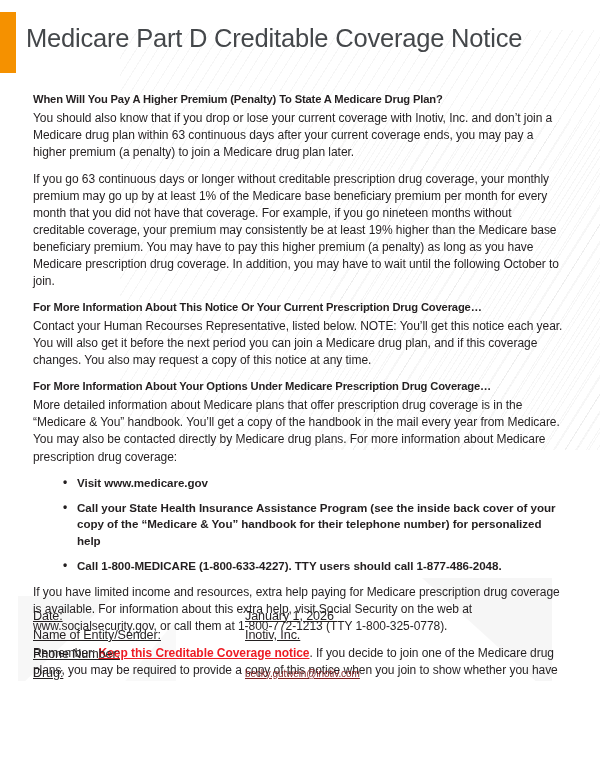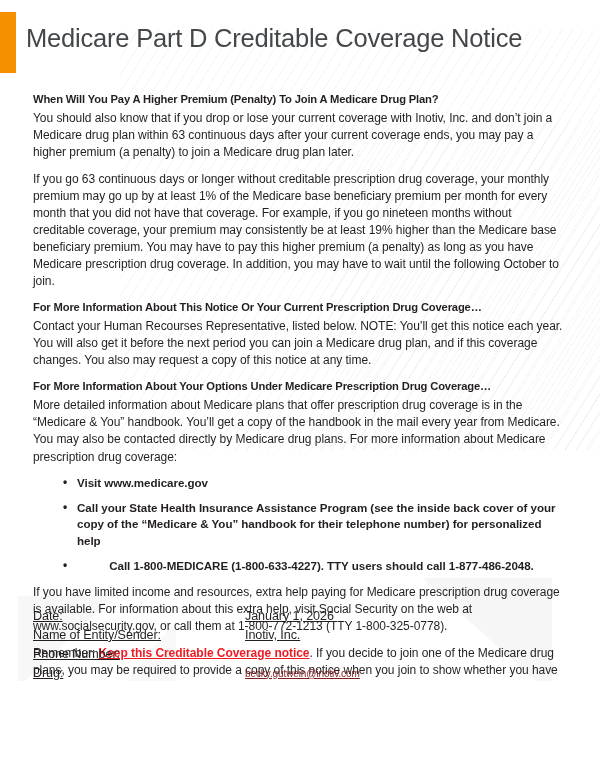--- a/index.html
+++ b/index.html
@@ -147,21 +147,21 @@
   }
   ul.bullets li {
     position: relative;
     margin: 0 0 9px 0;
     padding-left: 44px;
     font-size: 11.6px;
     line-height: 1.42;
     color: #231f20;
     letter-spacing: -0.05px;
   }
-  ul.bullets li:last-child { margin-bottom: 0; text-align: center; }
+  ul.bullets li:last-child { margin-bottom: 0; }
   ul.bullets li::before {
     content: "•";
     position: absolute;
     left: 30px;
     top: -1px;
     font-size: 12px;
     color: #231f20;
   }
 
   .remember-strong { font-weight: normal; }
@@ -235,21 +235,21 @@
     <div class="tri tri-bl-a"></div>
     <div class="tri tri-bl-b"></div>
     <div class="tri tri-l-edge"></div>
   </div>
 
   <div class="accent-bar"></div>
   <div class="page-title">Medicare Part D Creditable Coverage Notice</div>
 
   <div class="content">
 
-    <h2 class="sec">When Will You Pay A Higher Premium (Penalty) To Join A Medicare Drug Plan?</h2>
+    <h2 class="sec">When Will You Pay A Higher Premium (Penalty) To State A Medicare Drug Plan?</h2>
     <p class="body">You should also know that if you drop or lose your current coverage with Inotiv, Inc. and don’t join a Medicare drug plan within 63 continuous days after your current coverage ends, you may pay a higher premium (a penalty) to join a Medicare drug plan later.</p>
     <p class="body">If you go 63 continuous days or longer without creditable prescription drug coverage, your monthly premium may go up by at least 1% of the Medicare base beneficiary premium per month for every month that you did not have that coverage. For example, if you go nineteen  months without creditable coverage, your premium may consistently be at least 19% higher than the Medicare base beneficiary premium. You may have to pay this higher premium (a penalty) as long as you have Medicare prescription drug coverage. In addition, you may have  to wait until the following October to join.</p>
 
     <h2 class="sec spaced">For More Information About This Notice Or Your Current Prescription Drug Coverage…</h2>
     <p class="body">Contact your Human Recourses Representative, listed below. NOTE: You’ll get this notice each year. You will also get it before the next period you can join a Medicare drug plan, and if this coverage changes. You also may request a copy of this notice at any time.</p>
 
     <h2 class="sec spaced">For More Information About Your Options Under Medicare Prescription Drug Coverage…</h2>
     <p class="body tight">More detailed information about Medicare plans that offer prescription drug coverage is in the “Medicare &amp; You” handbook. You’ll get a copy of the handbook in the mail every year from Medicare. You may also be contacted directly by Medicare drug plans. For more information about Medicare prescription drug coverage:</p>
 
     <ul class="bullets">

